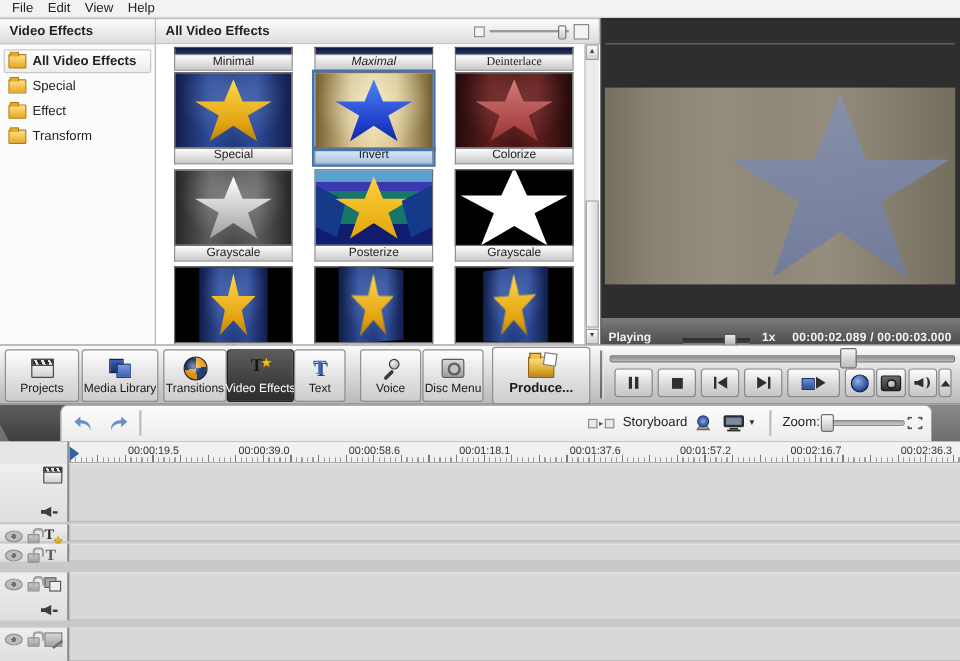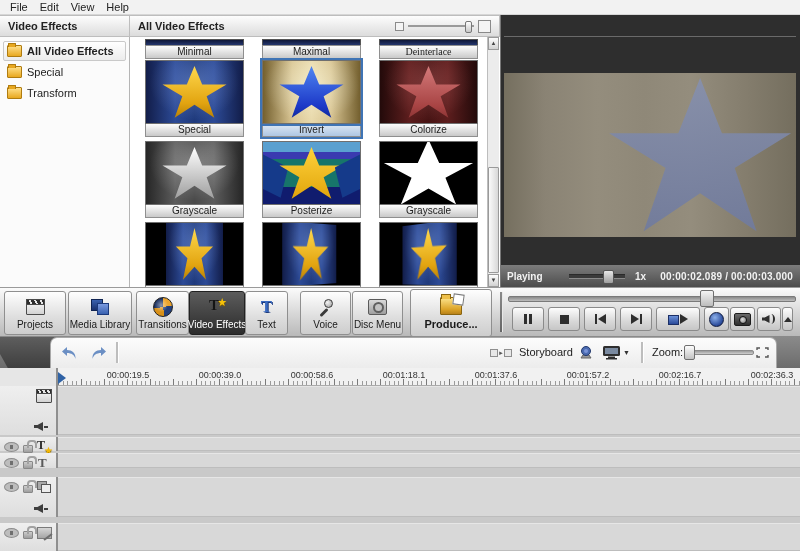--- a/index.html
+++ b/index.html
@@ -59,21 +59,21 @@
   .red-star{background:linear-gradient(180deg,#d47a7a,#a84444 75%,#8a3434);}
   .white-star{background:linear-gradient(180deg,#ffffff,#9c9c9c);}
   .flat-gold-star{background:linear-gradient(180deg,#ffd23c,#e0a40a);}
   .pure-white-star{background:#fff;}
 
   
   #preview{left:500px;top:15px;width:300px;height:272px;background:#2e2e2e;border-left:1px solid #777;box-sizing:border-box;}
   #video-frame{position:absolute;left:3px;top:58px;width:292px;height:164px;background:linear-gradient(90deg,#756f5f 0,#8a8374 14%,#948d7d 32%,#8f8878 48%,#948d7d 64%,#857e6e 82%,#746e5e 100%);}
   #preview-star{left:36%;top:3%;width:182px;height:158px;background:linear-gradient(180deg,#8690ae,#6f7a9e);opacity:.9;}
   #preview-topline{position:absolute;left:3px;top:21px;width:292px;height:1px;background:#6a6a6a;}
-  #status-bar{position:absolute;left:0;bottom:0;width:300px;height:22px;background:linear-gradient(#7c7c7c,#4c4c4c);display:flex;align-items:center;color:#f2f2f2;font-size:10px;font-weight:bold;}
+  #status-bar{position:absolute;left:0;bottom:0;width:300px;height:22px;background:linear-gradient(#7c7c7c,#4c4c4c);display:flex;align-items:flex-end;color:#f2f2f2;font-size:10px;font-weight:bold;}
   #status-text{margin-left:6px;width:62px;}
   .mini-slider{position:relative;width:56px;height:3px;background:#3a3a3a;border-top:1px solid #2a2a2a;border-bottom:1px solid #8a8a8a;}
   .mini-handle{position:absolute;left:34px;top:-5px;width:9px;height:12px;background:linear-gradient(#e8e8e8,#9e9e9e);border:1px solid #555;border-radius:2px;}
   #speed-text{margin-left:10px;}
   #time-text{margin-left:auto;margin-right:8px;letter-spacing:.2px;}
 
   
   #toolbar{left:0;top:287px;width:800px;height:50px;background:linear-gradient(#fbfbfb,#d6d6d6 55%,#b9b9b9);border-top:1px solid #9a9a9a;border-bottom:1px solid #8a8a8a;box-sizing:border-box;}
   .big-btn{position:absolute;top:3px;height:44px;background:linear-gradient(#fefefe,#dedede 60%,#cdcdcd);border:1px solid #8f8f8f;border-radius:3px;box-sizing:border-box;display:flex;flex-direction:column;align-items:center;justify-content:center;gap:2px;}
   .big-btn .bb-label{font-size:10px;color:#1a1a1a;white-space:nowrap;}
@@ -195,41 +195,45 @@
         <div class="tree-item selected">
           <span class="folder"></span>
           <span>All Video Effects</span>
         </div>
         <div class="tree-item">
           <span class="folder"></span>
           <span>Special</span>
         </div>
         <div class="tree-item">
           <span class="folder"></span>
+          <span>Effect</span>
+        </div>
+        <div class="tree-item">
+          <span class="folder"></span>
           <span>Transform</span>
         </div>
       </div>
   </div>
 
   <div id="center-panel" class="abs">
     <div class="panel-header">
       <span>All Video Effects</span>
       <span class="size-slider">
         <span class="sz-box-s"></span>
         <span class="sz-track">
             <span class="sz-handle"></span>
           </span>
         <span class="sz-box-l"></span>
       </span>
     </div>
     <div id="grid-area">
         <div class="partial-sliver" style="left: 15px; top: 2px;"></div>
         <div class="partial-label" style="left: 15px; top: 8px;">Minimal</div>
         <div class="partial-sliver" style="left: 132px; top: 2px;"></div>
-        <div class="partial-label" style="left: 132px; top: 8px;">Maximal</div>
+        <div class="partial-label" style="left: 132px; top: 8px; font-style: italic;">Maximal</div>
         <div class="partial-sliver" style="left: 249px; top: 2px;"></div>
         <div class="partial-label" style="left: 249px; top: 8px; font-family: Liberation Serif, serif;">Deinterlace</div>
         <div class="cell" style="left: 15px; top: 23px;">
           <div class="thumb median">
             <div class="star gold-star" style="left: 17%; top: 8%; width: 66%; height: 86%;"></div>
           </div>
           <div class="cell-label">Special</div>
         </div>
         <div class="cell selected" style="left: 132px; top: 23px;">
           <div class="thumb invert">

